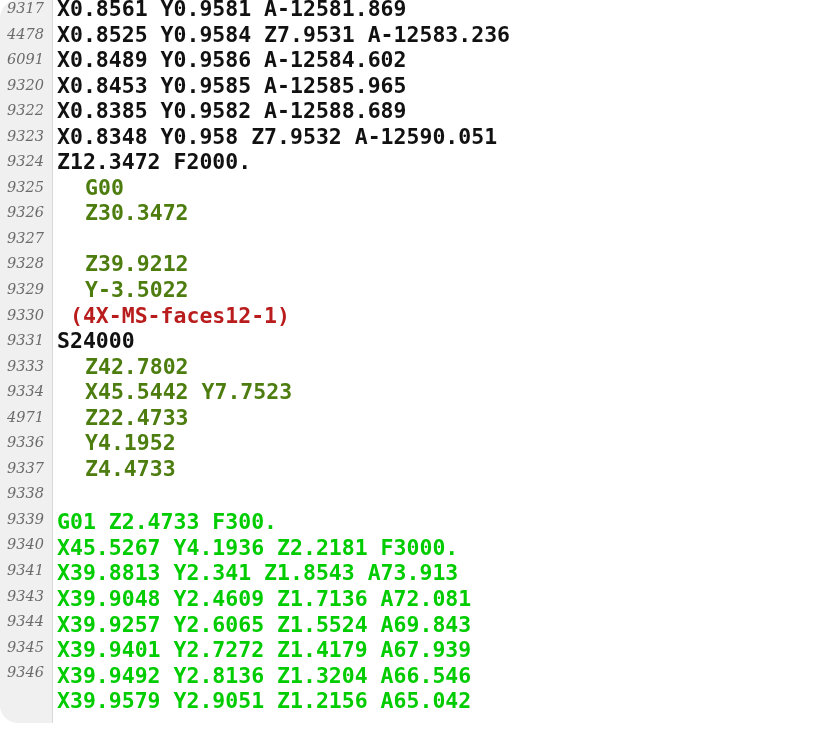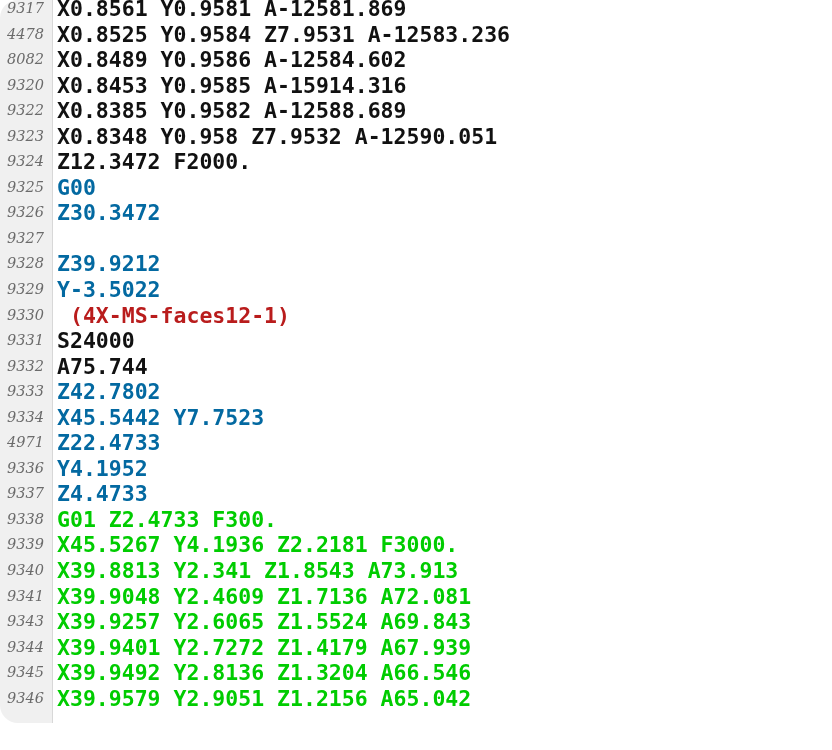--- a/index.html
+++ b/index.html
@@ -74,47 +74,46 @@
     font-family: "DejaVu Sans Mono", monospace;
     font-weight: bold;
     font-size: 21.5px;
     letter-spacing: 0px;
     white-space: pre;
     z-index: 1;
   }
 
   
   .t-default { color: #111111; }
-  .t-rapid   { color: #0369a1; }
-  .t-cut     { color: #00cc00; }
+  .t-rapid   { color: #4d7c0f; margin-left: 28px; }
+  .t-cut     { color: #00cc00; margin-top: 28px; }
   .t-comment { color: #b91c1c; }
 </style>
 </head>
 <body>
 
 <div id="editor">
 
   <div id="gutter"></div>
 
   <div id="rows">
       <div class="row"><span class="lineno">9317</span><span class="code t-default">X0.8561 Y0.9581 A-12581.869</span></div>
       <div class="row"><span class="lineno">4478</span><span class="code t-default">X0.8525 Y0.9584 Z7.9531 A-12583.236</span></div>
-      <div class="row"><span class="lineno">8082</span><span class="code t-default">X0.8489 Y0.9586 A-12584.602</span></div>
-      <div class="row"><span class="lineno">9320</span><span class="code t-default">X0.8453 Y0.9585 A-15914.316</span></div>
+      <div class="row"><span class="lineno">6091</span><span class="code t-default">X0.8489 Y0.9586 A-12584.602</span></div>
+      <div class="row"><span class="lineno">9320</span><span class="code t-default">X0.8453 Y0.9585 A-12585.965</span></div>
       <div class="row"><span class="lineno">9322</span><span class="code t-default">X0.8385 Y0.9582 A-12588.689</span></div>
       <div class="row"><span class="lineno">9323</span><span class="code t-default">X0.8348 Y0.958 Z7.9532 A-12590.051</span></div>
       <div class="row"><span class="lineno">9324</span><span class="code t-default">Z12.3472 F2000.</span></div>
       <div class="row"><span class="lineno">9325</span><span class="code t-rapid">G00</span></div>
       <div class="row"><span class="lineno">9326</span><span class="code t-rapid">Z30.3472</span></div>
       <div class="row"><span class="lineno">9327</span><span class="code t-default"></span></div>
       <div class="row"><span class="lineno">9328</span><span class="code t-rapid">Z39.9212</span></div>
       <div class="row"><span class="lineno">9329</span><span class="code t-rapid">Y-3.5022</span></div>
       <div class="row"><span class="lineno">9330</span><span class="code t-comment"> (4X-MS-faces12-1)</span></div>
       <div class="row"><span class="lineno">9331</span><span class="code t-default">S24000</span></div>
-      <div class="row"><span class="lineno">9332</span><span class="code t-default">A75.744</span></div>
       <div class="row"><span class="lineno">9333</span><span class="code t-rapid">Z42.7802</span></div>
       <div class="row"><span class="lineno">9334</span><span class="code t-rapid">X45.5442 Y7.7523</span></div>
       <div class="row"><span class="lineno">4971</span><span class="code t-rapid">Z22.4733</span></div>
       <div class="row"><span class="lineno">9336</span><span class="code t-rapid">Y4.1952</span></div>
       <div class="row"><span class="lineno">9337</span><span class="code t-rapid">Z4.4733</span></div>
       <div class="row"><span class="lineno">9338</span><span class="code t-cut">G01 Z2.4733 F300.</span></div>
       <div class="row"><span class="lineno">9339</span><span class="code t-cut">X45.5267 Y4.1936 Z2.2181 F3000.</span></div>
       <div class="row"><span class="lineno">9340</span><span class="code t-cut">X39.8813 Y2.341 Z1.8543 A73.913</span></div>
       <div class="row"><span class="lineno">9341</span><span class="code t-cut">X39.9048 Y2.4609 Z1.7136 A72.081</span></div>
       <div class="row"><span class="lineno">9343</span><span class="code t-cut">X39.9257 Y2.6065 Z1.5524 A69.843</span></div>

